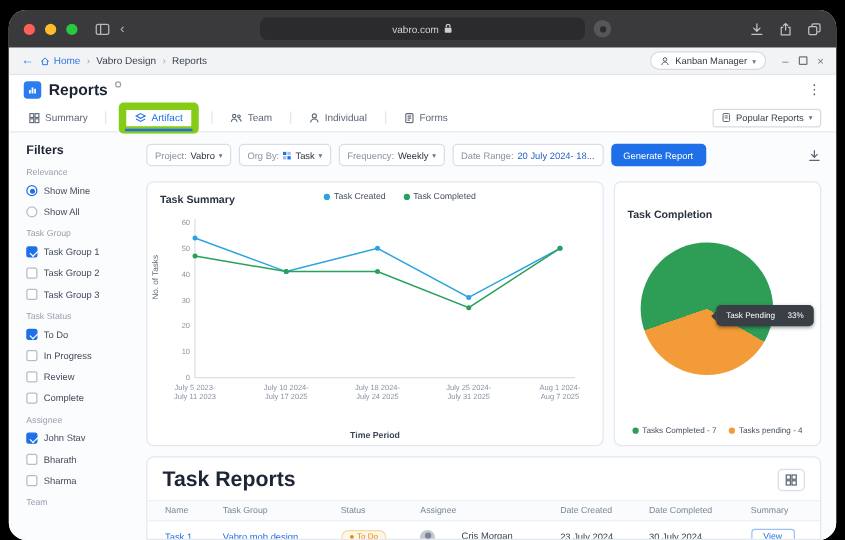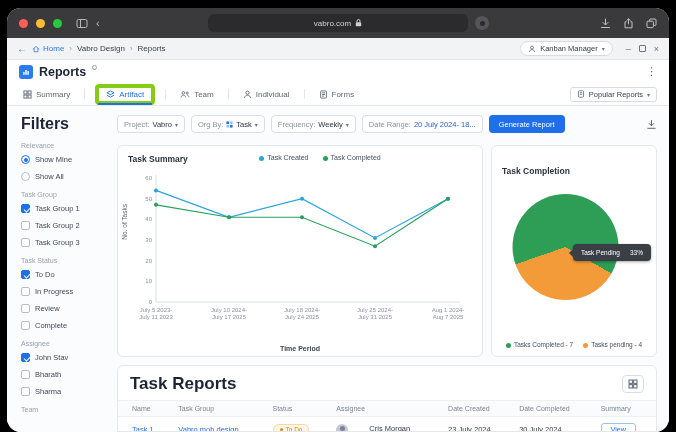--- a/index.html
+++ b/index.html
@@ -29,29 +29,29 @@
   
   .page-header{height:23px;display:flex;align-items:center;padding:0 12px;gap:6px;background:#fff}
   .app-logo{width:14px;height:14px;border-radius:3px;background:#2b7cf0;display:flex;align-items:center;justify-content:center}
   .page-title{font-size:12.5px;font-weight:bold;color:#1d2535}
   .info-dot{width:5px;height:5px;border:1px solid #9aa2ad;border-radius:50%;align-self:flex-start;margin-top:5px}
   .kebab{margin-left:auto;color:#555e6a;font-size:11px}
 
   
   .tabbar{height:23px;border-bottom:1px solid #e6e8ec;display:flex;align-items:center;padding:0 12px;gap:10px;background:#fff}
   .tab{position:relative;display:flex;align-items:center;gap:4px;font-size:8px;color:#5d6877;padding:2px 4px}
-  .tab.active{color:#1e6fe8;border:4px solid #84cc16;border-radius:4px;padding:2px 7px}
+  .tab.active{color:#1e6fe8;border:6px solid #84cc16;border-radius:4px;padding:2px 7px}
   .tab.active::after{content:'';position:absolute;left:-1px;right:-1px;bottom:-4px;height:2px;background:#1e6fe8}
   .tab-sep{width:1px;height:10px;background:#e4e6ea}
   .pop-chip{margin-left:auto;display:flex;align-items:center;gap:4px;border:1px solid #d7dbe1;border-radius:3px;padding:2px 6px;font-size:7.5px;color:#39424e;background:#fff}
 
   
   .content{position:absolute;top:99px;bottom:0;left:0;right:0;background:#fbfcfe;display:flex}
   .filters{width:106px;padding:8px 4px 0 14px;font-size:7.5px;color:#414b59;flex-shrink:0}
-  .f-title{font-size:16px;font-weight:bold;color:#1d2535;margin-bottom:9px}
+  .f-title{font-size:10px;font-weight:bold;color:#1d2535;margin-bottom:9px}
   .f-group{margin-bottom:10px}
   .f-label{font-size:7px;color:#98a1ae;margin-bottom:6px}
   .opt{display:flex;align-items:center;gap:5px;margin-bottom:8px;cursor:pointer}
   .radio{width:9px;height:9px;border:1px solid #b6bdc7;border-radius:50%;background:#fff;flex-shrink:0}
   .radio.sel{border-color:#1e6fe8;position:relative}
   .radio.sel::after{content:'';position:absolute;inset:1.5px;background:#1e6fe8;border-radius:50%}
   .check{width:9px;height:9px;border:1px solid #b6bdc7;border-radius:2px;background:#fff;flex-shrink:0}
   .check.on{background:#1e6fe8;border-color:#1e6fe8;position:relative}
   .check.on::after{content:'';position:absolute;left:2.6px;top:0.6px;width:2.8px;height:5.4px;border:solid #fff;border-width:0 1.3px 1.3px 0;transform:rotate(45deg)}
 

